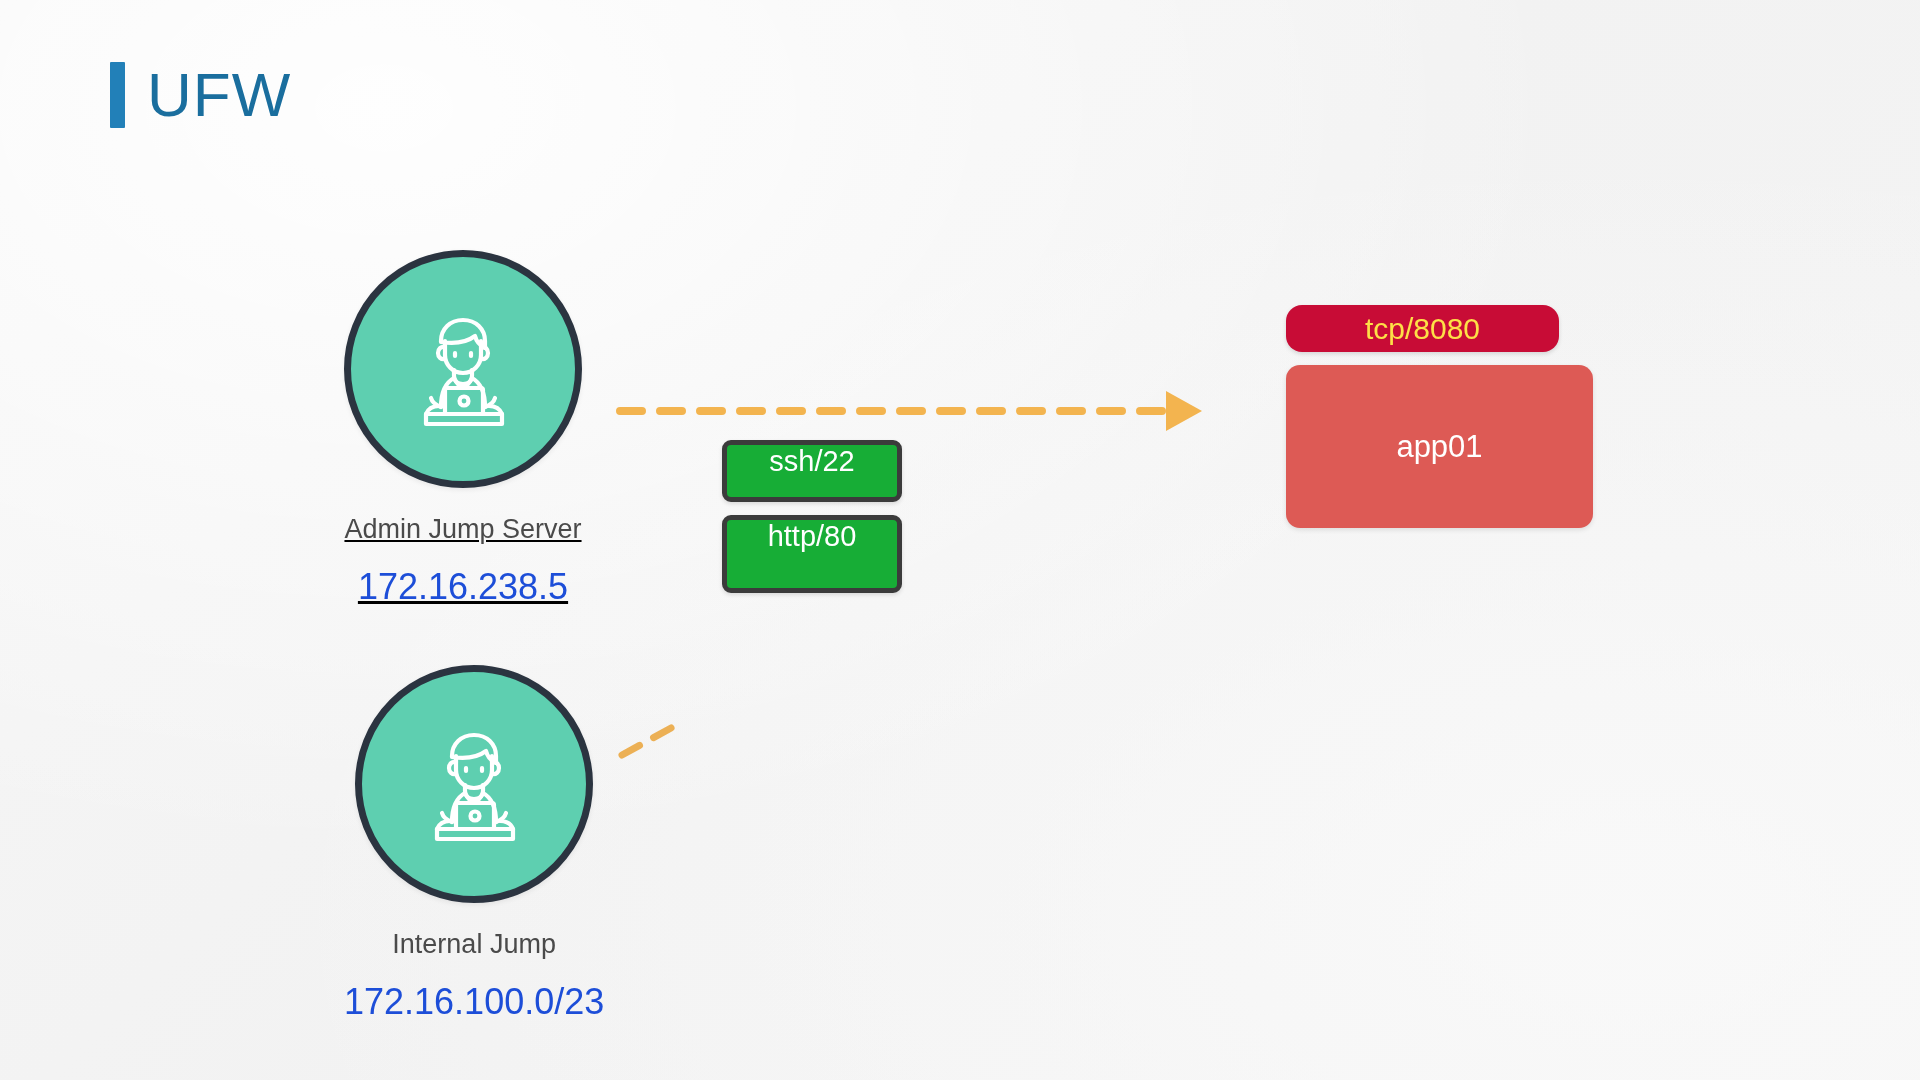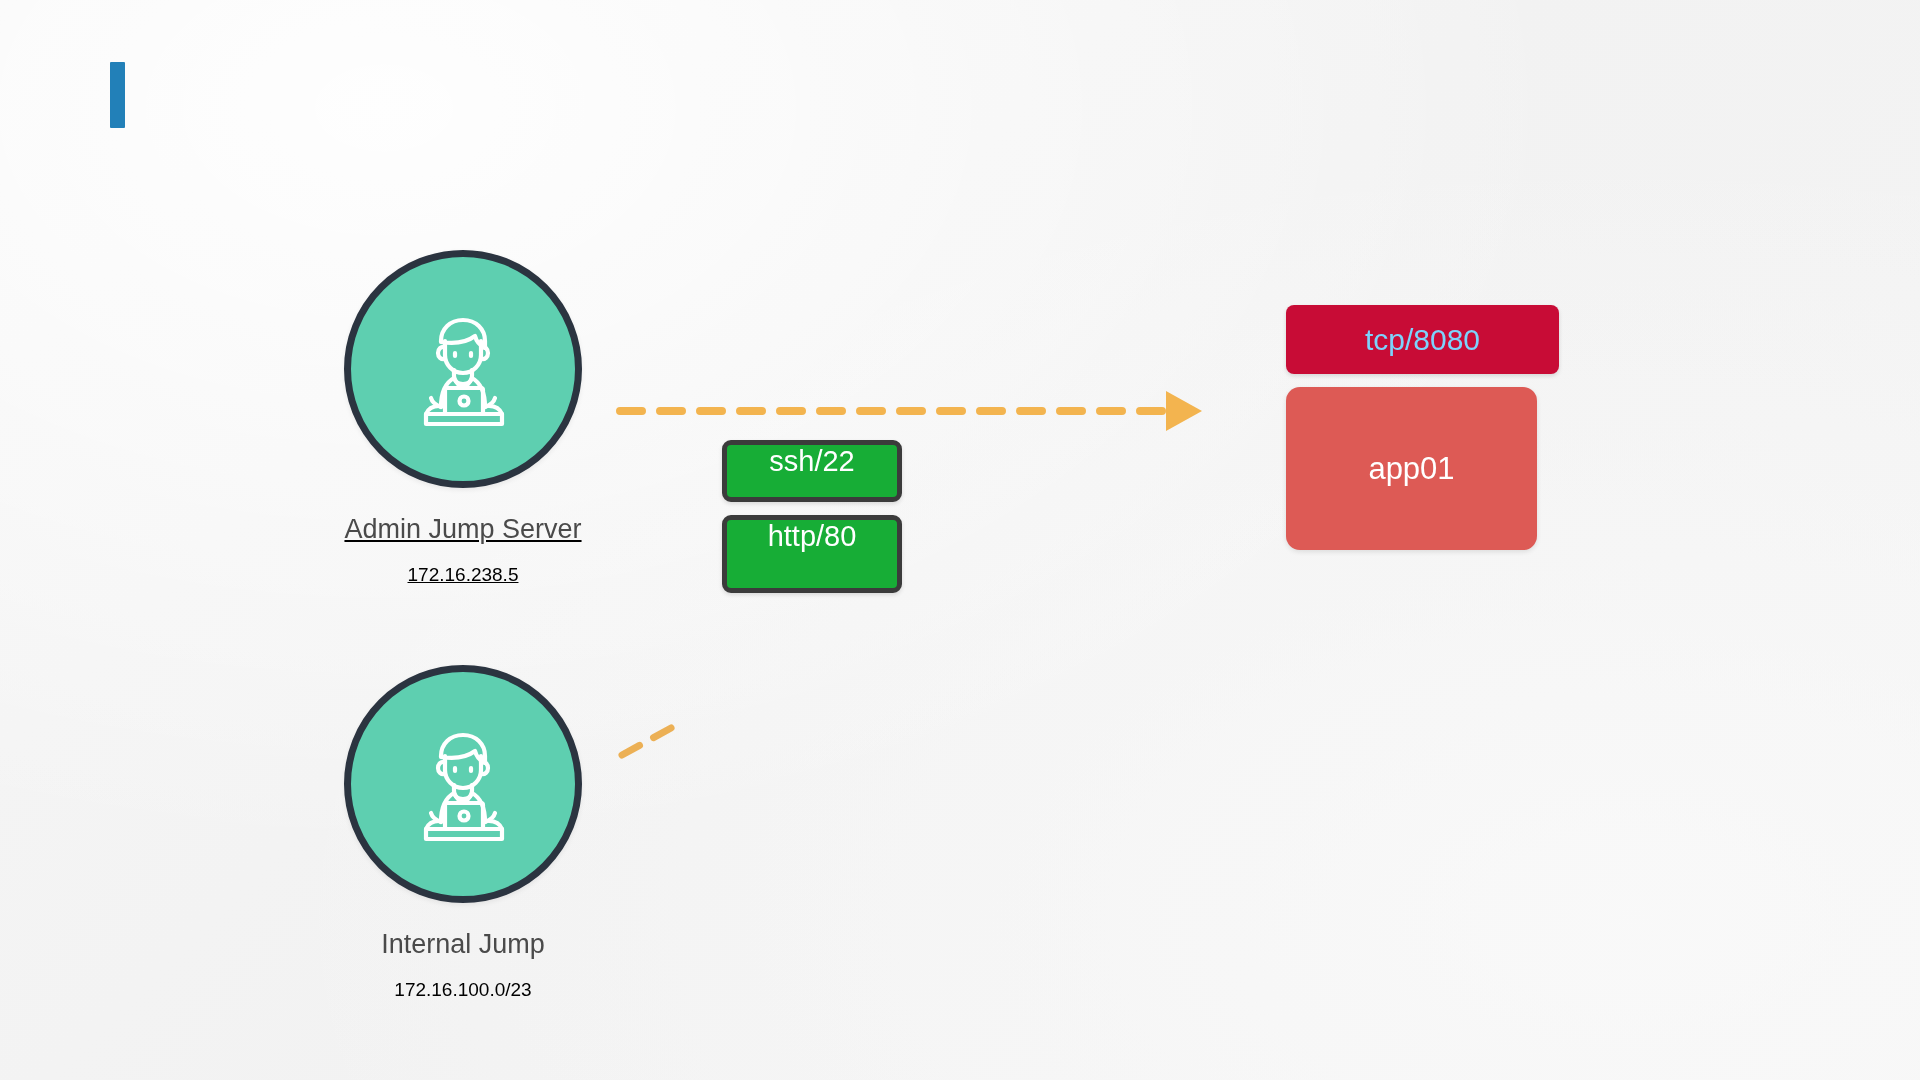--- a/index.html
+++ b/index.html
@@ -77,22 +77,22 @@
   .node-circle svg { display: block; }
   .node-label {
     margin-top: 22px;
     font-size: 27px;
     color: #4a4a4a;
     text-align: center;
     line-height: 1.45;
   }
   .node-addr {
     margin-top: 12px;
-    font-size: 19px;
-    color: #000000;
+    font-size: 36px;
+    color: #1d4ed8;
     text-align: center;
     line-height: 1.45;
   }
 
   #node-admin { left: 344px; top: 250px; text-decoration: underline; }
   #node-internal { left: 344px; top: 665px; }
 
   
   #arrow-layer {
     position: absolute;
@@ -116,54 +116,55 @@
     box-shadow: 0 2px 4px rgba(0,0,0,0.12);
   }
   #chip-ssh   { left: 722px; top: 440px; width: 180px; height: 62px; }
   #chip-http  { left: 722px; top: 515px; width: 180px; height: 78px; }
 
   
   #target-group { position: absolute; left: 1286px; top: 305px; }
   #chip-tcp {
     position: relative;
     width: 273px;
-    height: 69px;
+    height: 47px;
     background: #c80c36;
-    border-radius: 8px;
-    display: flex;
-    align-items: center;
-    justify-content: center;
-    color: #7dd3fc;
+    border-radius: 16px;
+    display: flex;
+    align-items: center;
+    justify-content: center;
+    color: #fde047;
     font-size: 30px;
     box-shadow: 0 2px 4px rgba(0,0,0,0.13);
   }
   #box-app {
     position: relative;
     margin-top: 13px;
-    width: 251px;
+    width: 307px;
     height: 163px;
     background: #dd5a55;
     border-radius: 14px;
     display: flex;
     align-items: center;
     justify-content: center;
     color: #ffffff;
     font-size: 31px;
     box-shadow: 0 2px 5px rgba(0,0,0,0.10);
   }
 </style>
 </head>
 <body>
 
 <div id="texture"></div>
 
 <div id="canvas">
 
   <div id="title-block">
     <div id="title-bar"></div>
+    <div id="title-text">UFW</div>
   </div>
 
   <svg id="arrow-layer" width="1920" height="1080" viewBox="0 0 1920 1080">
 
     <g>
       <line x1="620" y1="411" x2="1168" y2="411" stroke="#f3b44f" stroke-width="8" stroke-dasharray="22 18" stroke-linecap="round"></line>
       <polygon points="1166,391 1202,411 1166,431" fill="#f3b44f"></polygon>
     </g>
 
     <g>

